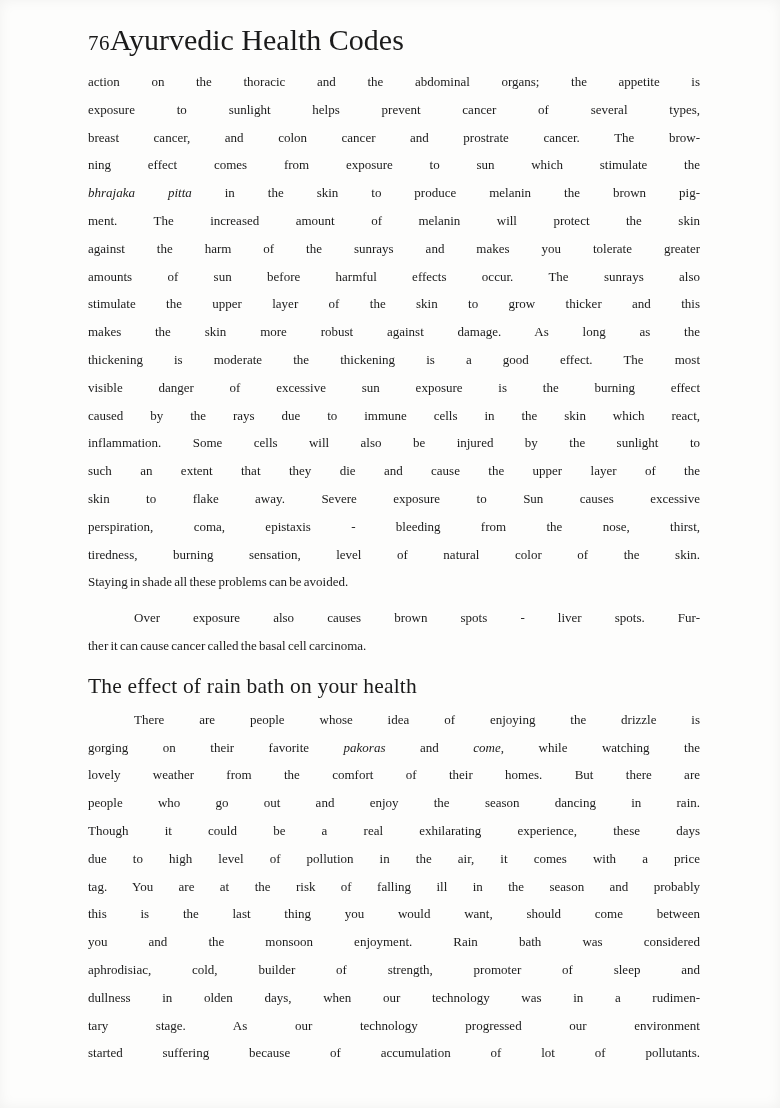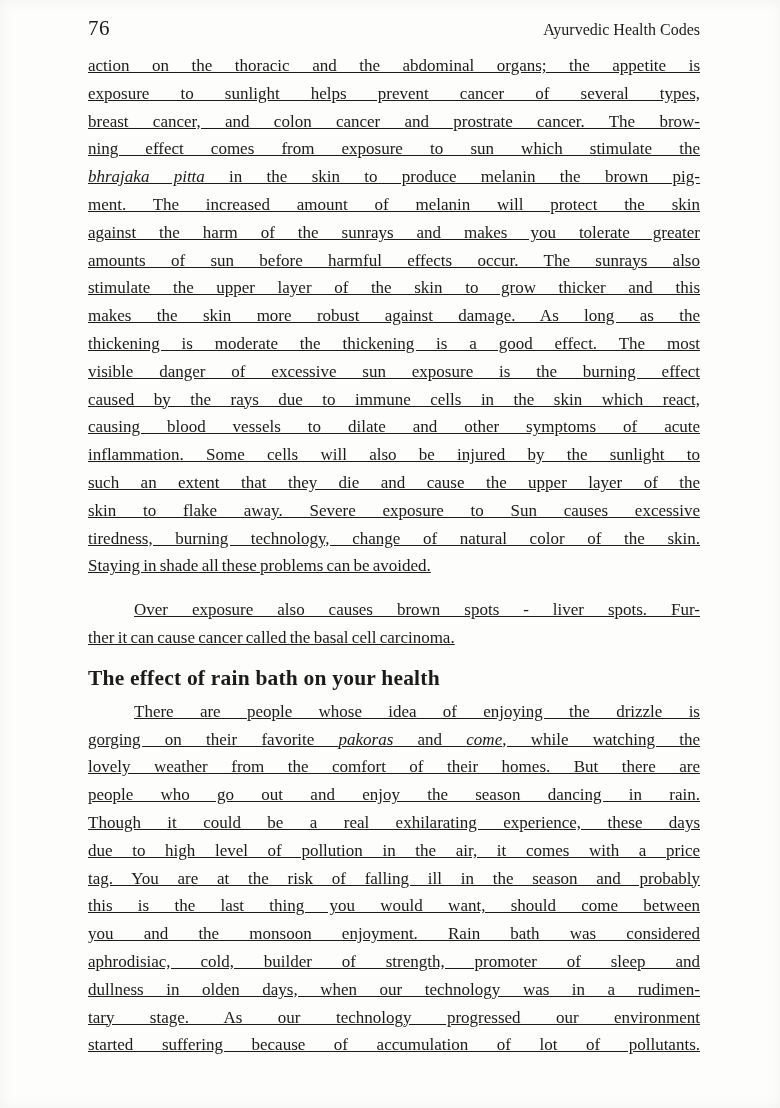--- a/index.html
+++ b/index.html
@@ -10,49 +10,46 @@
     width: 780px;
     height: 1108px;
     background: #fdfdfc;
     overflow: hidden;
     font-family: "Liberation Serif", serif;
     color: #1b1b1b;
     box-shadow: inset 0 0 14px rgba(0,0,0,0.05);
   }
   .page-header {
     display: flex;
-    justify-content: space-between;
     align-items: baseline;
-    padding: 8px 80px 0 88px;
-    margin-top: 8px;
+    padding: 23px 80px 0 88px;
   }
   .page-number { font-size: 21px; letter-spacing: 0.5px; }
-  .running-title { font-size: 16px; }
+  .running-title { font-size: 30px; }
   .page-body { padding: 11px 80px 0 88px; }
   .line {
-    font-size: 17px;
+    font-size: 13px;
     line-height: 27.8px;
     word-spacing: -1px;
     text-align: justify;
     text-align-last: justify;
     overflow: hidden;
-    text-decoration: underline;
   }
   .line.last { text-align-last: left; }
   .line.indent { padding-left: 46px; }
   .italic { font-style: italic; margin-top: 20px; }
   .section-heading {
     font-size: 21.5px;
-    font-weight: bold;
+    font-weight: normal;
     line-height: 30px;
     margin: 11px 0 5px 0;
     letter-spacing: 0.2px;
   }
   .paragraph { margin: 0; }
-  .paragraph + .paragraph { margin-top: 16px; }
+  .paragraph + .paragraph { margin-top: 8px; }
 </style>
 </head>
 <body>
 
 <div class="page">
   <div class="page-header">
     <span class="page-number">76</span>
     <span class="running-title">Ayurvedic Health Codes</span>
   </div>
   <div class="page-body">
@@ -63,25 +60,25 @@
         <div class="line"><span>ning effect comes from exposure to sun which stimulate the</span></div>
         <div class="line"><span class="italic">bhrajaka pitta</span><span> in the skin to produce melanin the brown pig-</span></div>
         <div class="line"><span>ment. The increased amount of melanin will protect the skin</span></div>
         <div class="line"><span>against the harm of the sunrays and makes you tolerate greater</span></div>
         <div class="line"><span>amounts of sun before harmful effects occur. The sunrays also</span></div>
         <div class="line"><span>stimulate the upper layer of the skin to grow thicker and this</span></div>
         <div class="line"><span>makes the skin more robust against damage. As long as the</span></div>
         <div class="line"><span>thickening is moderate the thickening is a good effect. The most</span></div>
         <div class="line"><span>visible danger of excessive sun exposure is the burning effect</span></div>
         <div class="line"><span>caused by the rays due to immune cells in the skin which react,</span></div>
-        <div class="line"><span>causing blood vessels to dilate and other symptoms of acute</span></div>
         <div class="line"><span>inflammation. Some cells will also be injured by the sunlight to</span></div>
         <div class="line"><span>such an extent that they die and cause the upper layer of the</span></div>
         <div class="line"><span>skin to flake away. Severe exposure to Sun causes excessive</span></div>
-        <div class="line"><span>tiredness, burning technology, change of natural color of the skin.</span></div>
+        <div class="line"><span>perspiration, coma, epistaxis - bleeding from the nose, thirst,</span></div>
+        <div class="line"><span>tiredness, burning sensation, level of natural color of the skin.</span></div>
         <div class="line last"><span>Staying in shade all these problems can be avoided.</span></div>
       </div>
       <div class="paragraph">
         <div class="line indent"><span>Over exposure also causes brown spots - liver spots. Fur-</span></div>
         <div class="line last"><span>ther it can cause cancer called the basal cell carcinoma.</span></div>
       </div>
       <h2 class="section-heading">The effect of rain bath on your health</h2>
       <div class="paragraph">
         <div class="line indent"><span>There are people whose idea of enjoying the drizzle is</span></div>
         <div class="line"><span>gorging on their favorite </span><span class="italic">pakoras</span><span> and </span><span class="italic">come</span><span>, while watching the</span></div>

